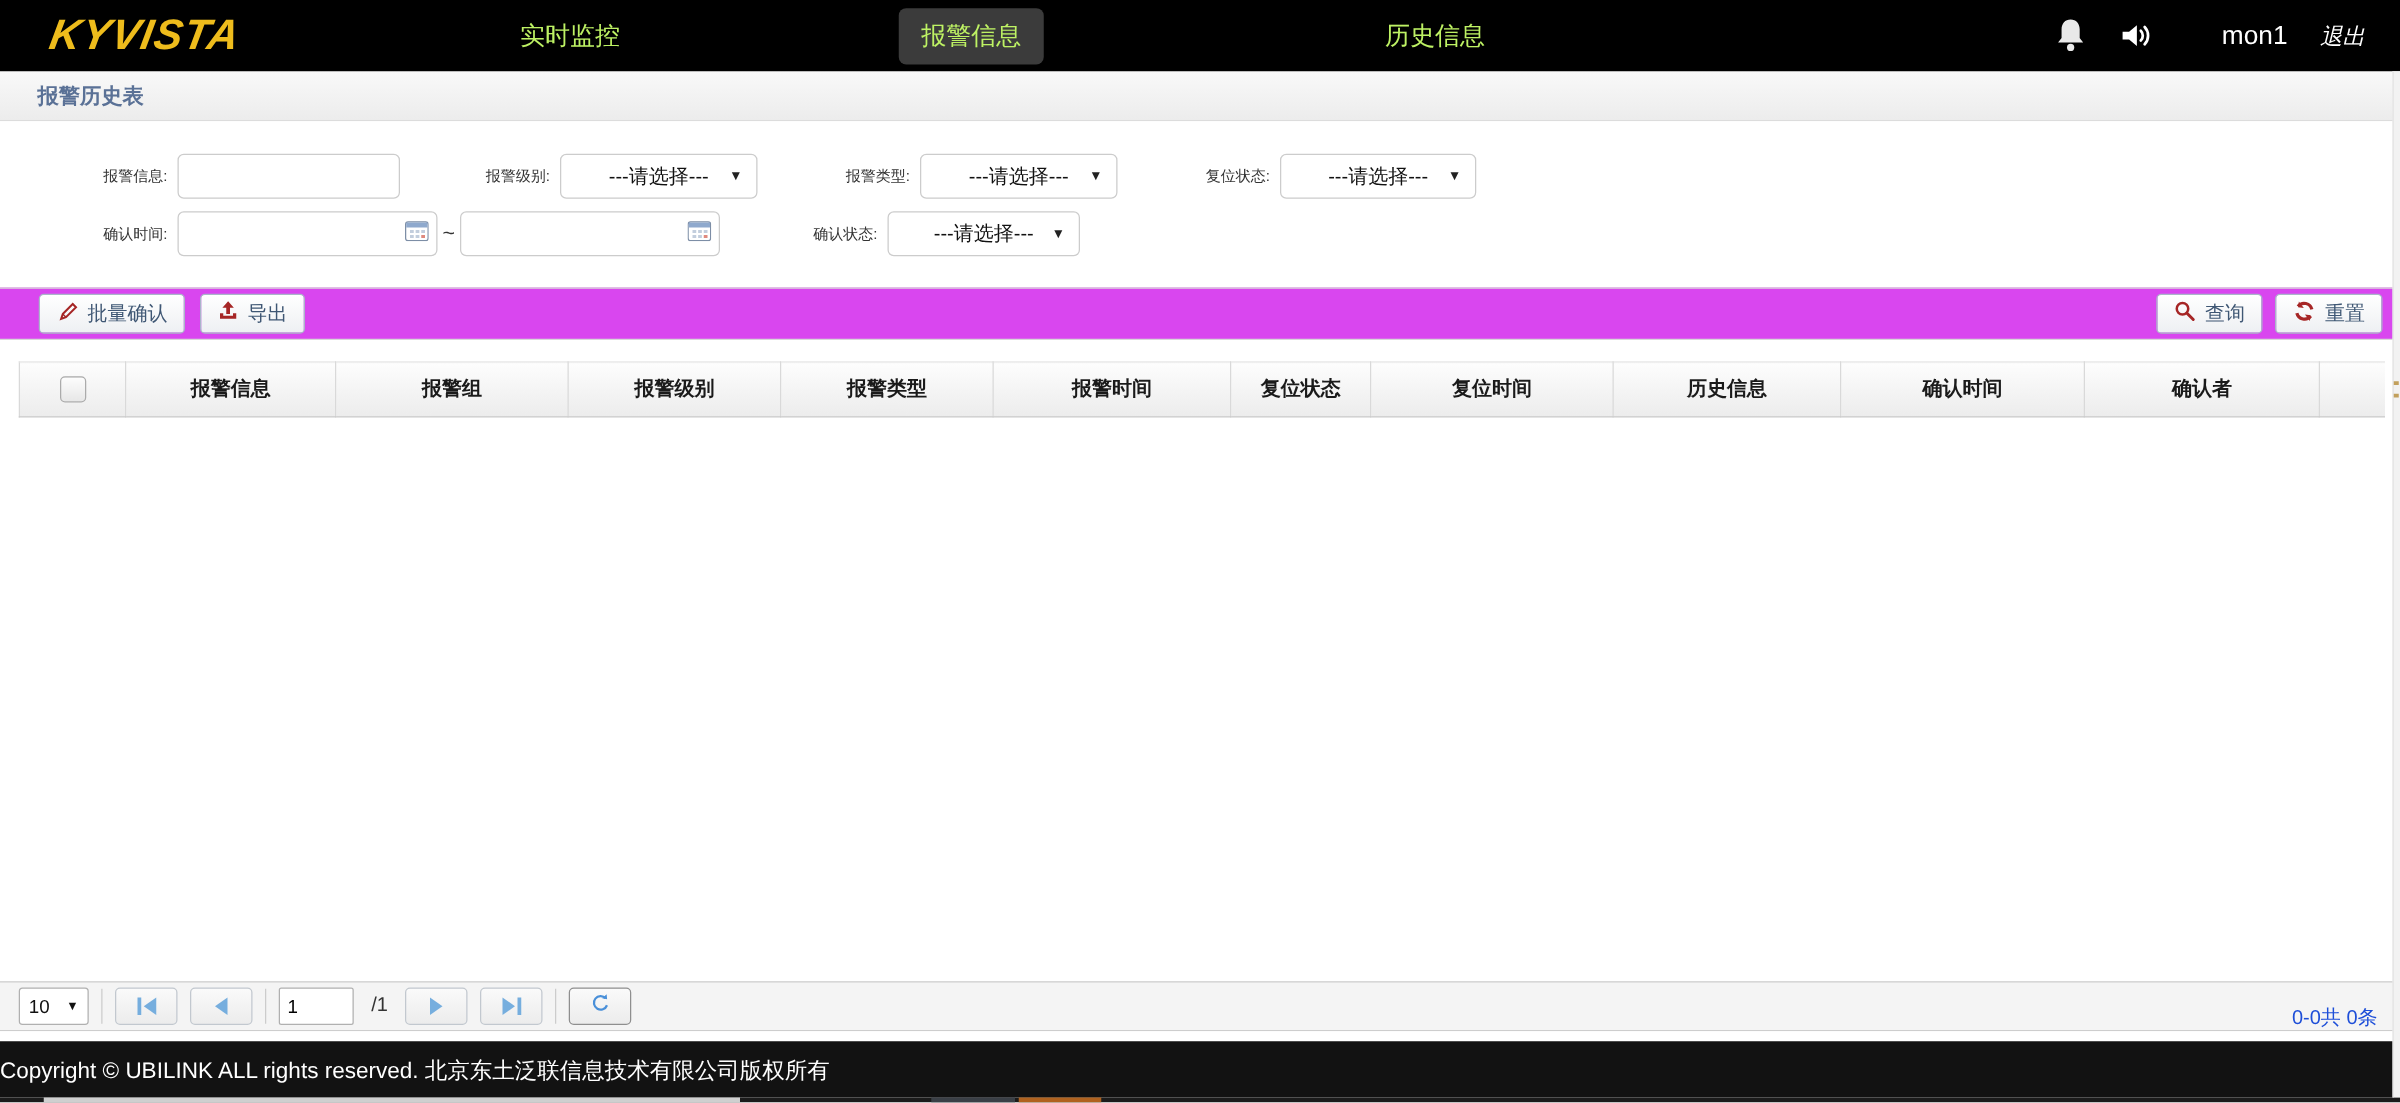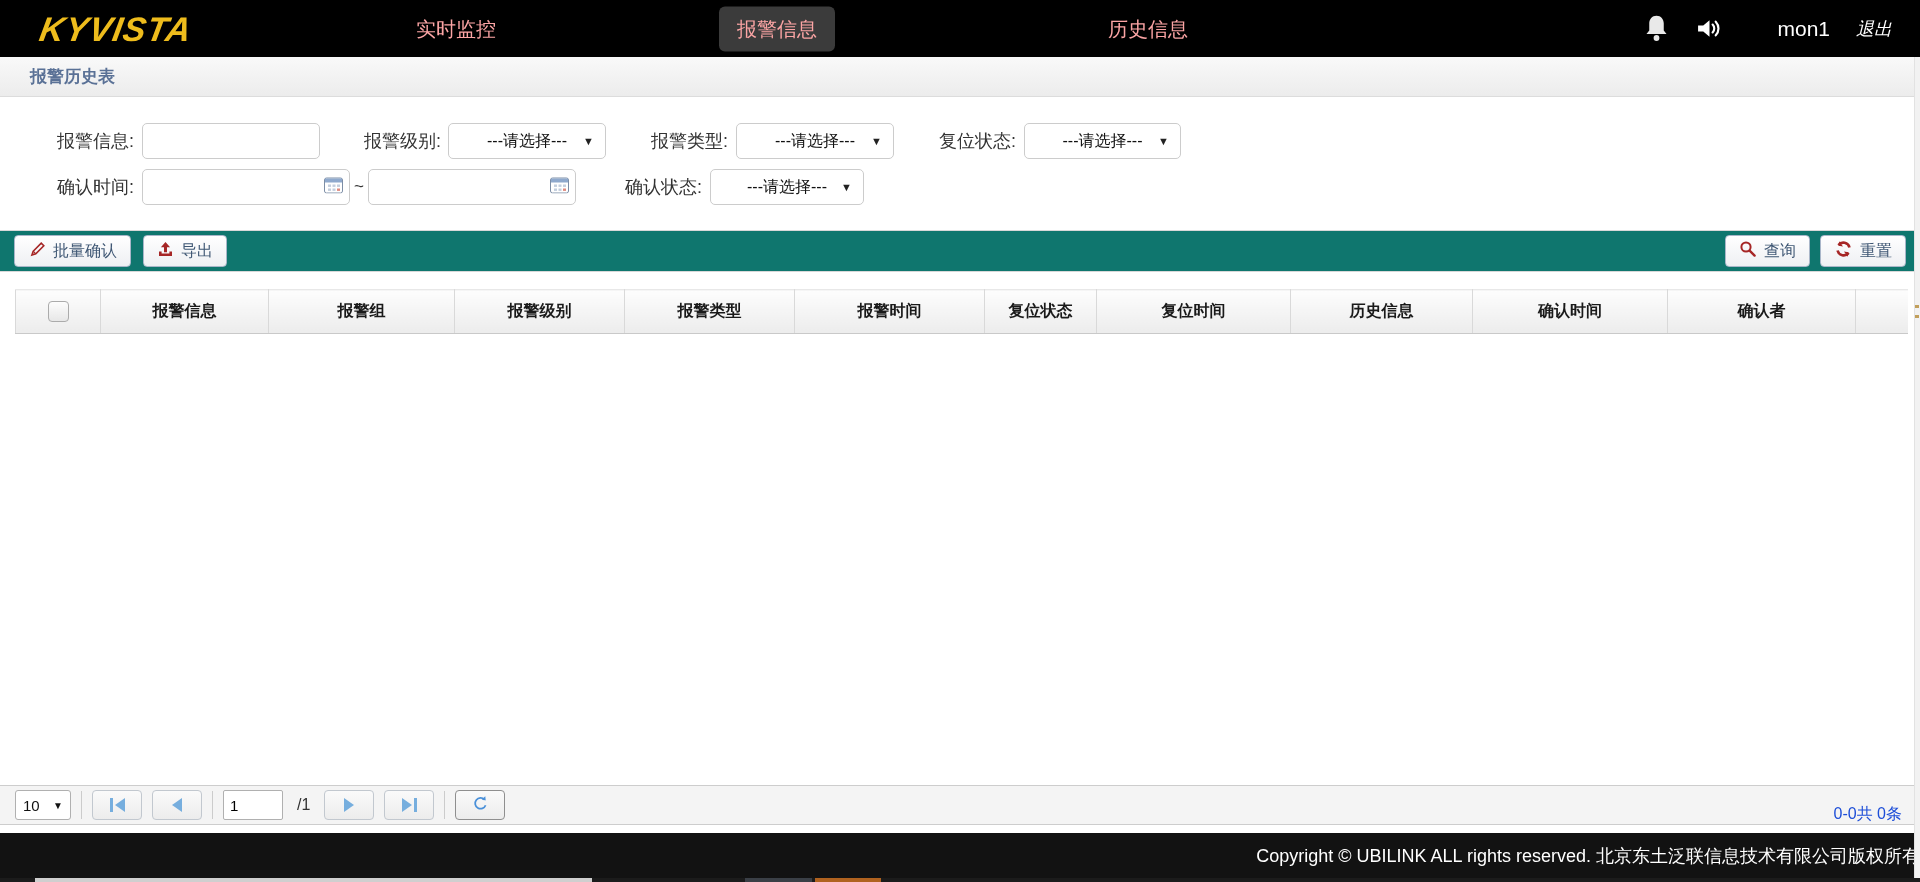--- a/index.html
+++ b/index.html
@@ -2,46 +2,46 @@
 <html><head>
 <meta charset="utf-8">
 <style>
   * { margin:0; padding:0; box-sizing:border-box; }
   html,body { width:1920px; height:882px; overflow:hidden; }
   body { font-family:"Liberation Sans","DejaVu Sans",sans-serif; background:#fff; display:flex; flex-direction:column; }
 
   
   .navbar { height:57px; background:#000; position:relative; flex:0 0 auto; display:flex; align-items:center; }
   .logo { position:absolute; left:40px; top:50%; transform:translateY(-50%) skewX(-10deg); font-size:34px; font-weight:800; font-style:italic; color:#eebc1c; letter-spacing:1px; }
-  .nav-tab { position:absolute; top:50%; transform:translate(-50%,-50%); color:#fca5a5; font-size:20px; padding:9px 18px; border-radius:6px; cursor:pointer; white-space:nowrap; }
+  .nav-tab { position:absolute; top:50%; transform:translate(-50%,-50%); color:#bef264; font-size:20px; padding:9px 18px; border-radius:6px; cursor:pointer; white-space:nowrap; }
   .nav-tab.active { background:#3b3b3b; }
   .nav-right { position:absolute; right:28px; top:0; height:57px; display:flex; align-items:center; gap:26px; color:#fff; }
   .nav-right .username { font-size:21px; margin-left:28px; }
   .nav-right .logout { font-size:18px; cursor:pointer;font-style:italic; }
   .icon-btn { display:flex; align-items:center; justify-content:center; cursor:pointer; }
 
   
   .breadcrumb-bar { height:40px; flex:0 0 auto; background:linear-gradient(180deg,#f9f9f9,#ececec); border-bottom:1px solid #dcdcdc; display:flex; align-items:center; padding-left:30px; }
   .breadcrumb-bar .title { color:#5a7196; font-size:17px; font-weight:bold; }
 
   
   .filters { flex:0 0 auto; height:133px; background:#fff; padding-top:26px; }
   .frow { display:flex; align-items:center; height:36px; padding-left:46px; }
   .frow + .frow { margin-top:10px; }
   .fg { display:flex; align-items:center; }
-  .flabel { font-size:18px; color:#333; text-align:right; margin-right:8px; white-space:nowrap; }
+  .flabel { font-size:12px; color:#333; text-align:right; margin-right:8px; white-space:nowrap; }
   .tinput { height:36px; border:1px solid #ccc; border-radius:5px; background:#fff; font-size:15px; padding:0 8px; outline:none; }
   .dateinput { position:relative; }
   .dateinput .cal { position:absolute; right:7px; top:50%; transform:translateY(-50%); cursor:pointer; }
   .fselect { height:36px; border:1px solid #ccc; border-radius:5px; background:#fff; position:relative; display:flex; align-items:center; justify-content:center; font-size:16px; color:#111; cursor:pointer; }
   .fselect .caret { position:absolute; right:11px; font-size:11px; color:#222; }
   .tilde { font-size:17px; color:#333; width:18px; text-align:center; }
 
   
-  .toolbar { flex:0 0 auto; height:42px; background:#0f766e; border-top:1px solid #d8d8d8; border-bottom:1px solid #d8d8d8; display:flex; align-items:center; padding:0 14px 0 14px; }
+  .toolbar { flex:0 0 auto; height:42px; background:#d946ef; border-top:1px solid #d8d8d8; border-bottom:1px solid #d8d8d8; display:flex; align-items:center; padding:0 14px 0 31px; }
   .tb-left { display:flex; gap:12px; }
   .tb-right { margin-left:auto; display:flex; gap:10px; }
   .btn { height:32px; display:flex; align-items:center; gap:7px; padding:0 13px; font-size:16px; color:#3f5774; background:linear-gradient(180deg,#ffffff,#eef0f3); border:1px solid #a9b6c9; border-radius:4px; cursor:pointer; white-space:nowrap; }
 
   
   .table-area { flex:1 1 auto; background:#fff; padding:17px 12px 0 15px; overflow:hidden; }
   table.grid { width:100%; border-collapse:collapse; table-layout:fixed; }
   .grid th { height:44px; background:linear-gradient(180deg,#fdfdfd,#ececec); border-right:1px solid #d9d9d9; border-bottom:1px solid #c9c9c9; border-top:1px solid #e8e8e8; font-size:16px; font-weight:bold; color:#1a1a1a; text-align:center; }
   .grid th:first-child { border-left:1px solid #d9d9d9; }
   .grid th:last-child { border-right:none; }
@@ -58,21 +58,21 @@
   .tri-l { width:0; height:0; border-top:7px solid transparent; border-bottom:7px solid transparent; border-right:10px solid #76aede; }
   .tri-r { width:0; height:0; border-top:7px solid transparent; border-bottom:7px solid transparent; border-left:10px solid #76aede; }
   .pg-bar { width:3px; height:14px; background:#76aede; }
   .page-input { width:60px; height:30px; border:1px solid #b0b0b0; border-radius:2px; font-size:15px; padding:0 6px; outline:none; background:#fff; }
   .page-total { font-size:16px; color:#333; margin-left:4px; }
   .range-label { margin-left:auto; font-size:16px; color:#1d4ed8;margin-top:19px; }
 
   .gap-strip { flex:0 0 auto; height:8px; background:#fff; }
 
   
-  .footer { flex:0 0 auto; height:45px; background:#121212; color:#fff; display:flex; align-items:center; justify-content:flex-end; font-size:18px; }
+  .footer { flex:0 0 auto; height:45px; background:#121212; color:#fff; display:flex; align-items:center; justify-content:flex-start; font-size:18px; }
   .bottom-strip { flex:0 0 auto; height:4px; background:#1b1b1b; position:relative; }
   .bs-seg { position:absolute; top:0; height:4px; }
 
   
   .v-scrollbar { position:absolute; right:0; top:57px; bottom:4px; width:6px; background:#f2f2f2; border-left:1px solid #e2e2e2; }
   .sb-mark { position:absolute; right:1px; width:4px; height:3px; background:#c2a05c; }
 </style>
 </head>
 <body>
 

